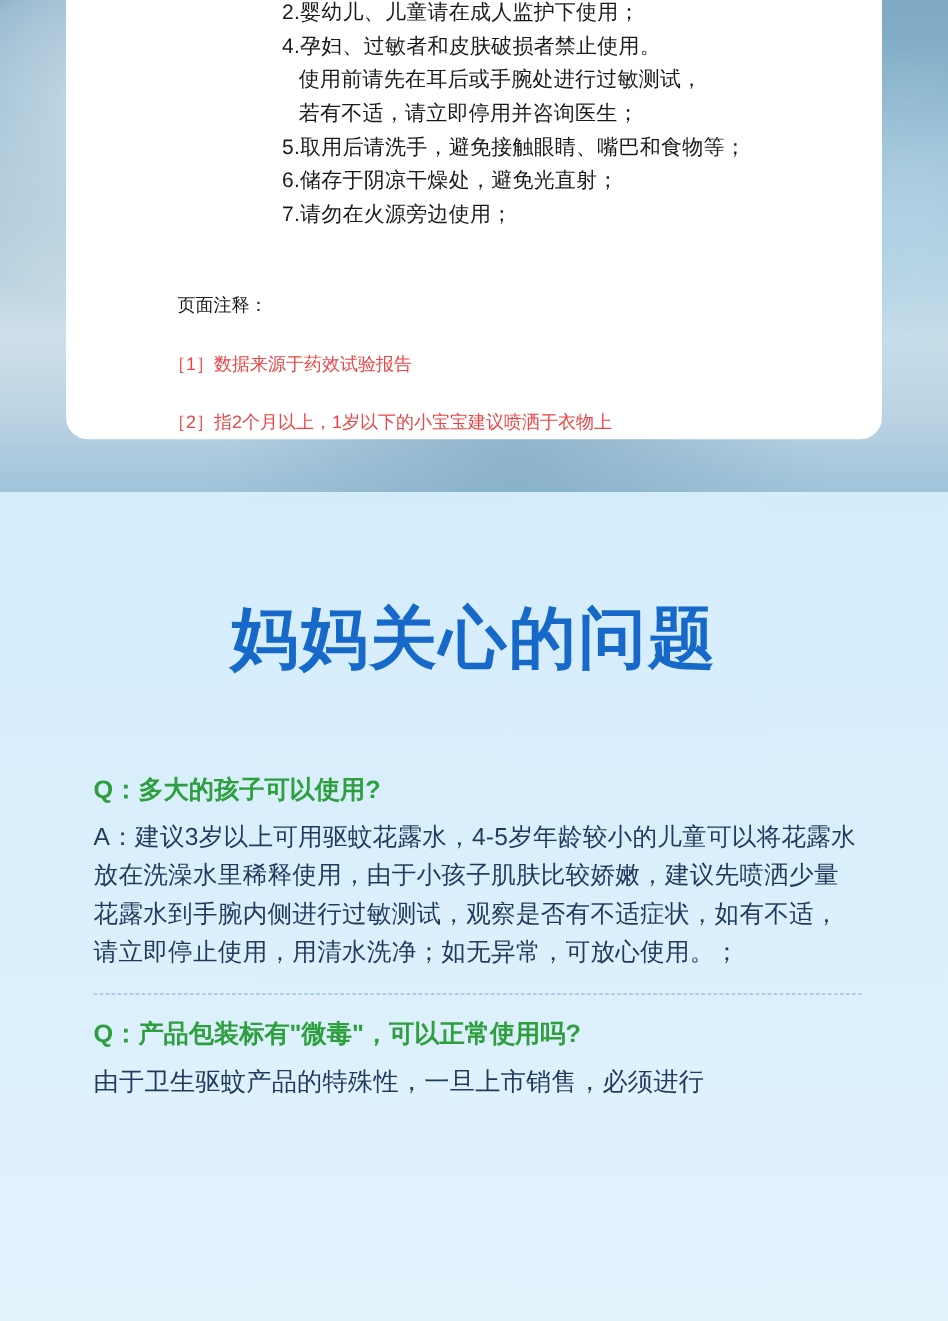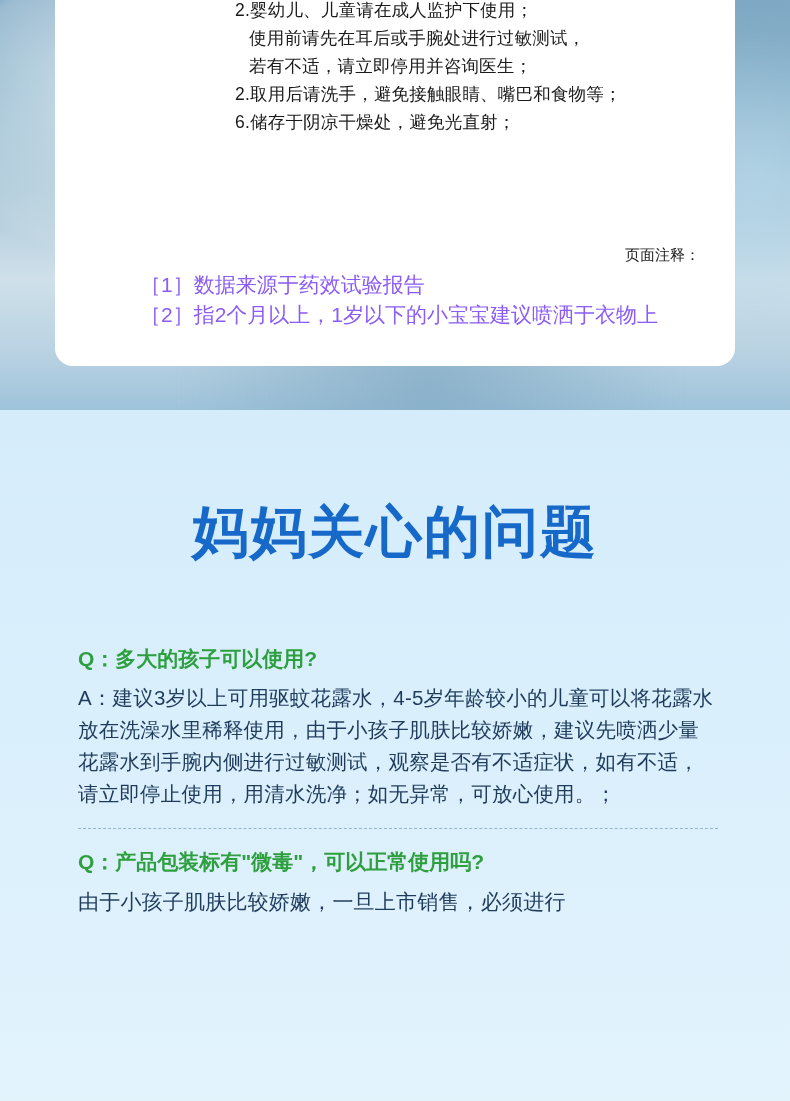--- a/index.html
+++ b/index.html
@@ -95,26 +95,26 @@
     position: absolute;
     left: 85px;
     top: 420px;
     width: 560px;
   }
   .footnote-title {
     color: #1a1a1a;
     font-size: 15px;
     line-height: 30px;
     padding-left: 8px;
-    text-align: right;
   }
   .footnote-item {
-    color: #8b5cf6;
-    font-size: 21px;
+    color: #ef4444;
+    font-size: 15px;
     line-height: 30px;
+    margin-top: 19px;
   }
 
   
   .qa-section {
     position: absolute;
     left: 0;
     top: 410px;
     width: 790px;
     height: 691px;
     background: linear-gradient(180deg, #d5ecfb 0%, #d9effc 40%, #e2f3fc 100%);
@@ -188,24 +188,26 @@
 <div class="page">
 
   <div class="top-section">
     <div class="bg-blur-1"></div>
     <div class="bg-blur-2"></div>
     <div class="bg-blur-3"></div>
 
     <div class="card">
       <div class="notice-list">
         <div class="notice-line">2.婴幼儿、儿童请在成人监护下使用；</div>
+        <div class="notice-line">4.孕妇、过敏者和皮肤破损者禁止使用。</div>
         <div class="notice-line indent">使用前请先在耳后或手腕处进行过敏测试，</div>
         <div class="notice-line indent">若有不适，请立即停用并咨询医生；</div>
-        <div class="notice-line">2.取用后请洗手，避免接触眼睛、嘴巴和食物等；</div>
+        <div class="notice-line">5.取用后请洗手，避免接触眼睛、嘴巴和食物等；</div>
         <div class="notice-line">6.储存于阴凉干燥处，避免光直射；</div>
+        <div class="notice-line">7.请勿在火源旁边使用；</div>
       </div>
 
       <div class="footnotes">
         <div class="footnote-title">页面注释：</div>
         <div class="footnote-item">［1］数据来源于药效试验报告</div>
         <div class="footnote-item">［2］指2个月以上，1岁以下的小宝宝建议喷洒于衣物上</div>
       </div>
     </div>
   </div>
 
@@ -222,19 +224,19 @@
           <span class="a-label">A：</span><span>建议3岁以上可用驱蚊花露水，4-5岁年龄较小的儿童可以将花露水放在洗澡水里稀释使用，由于小孩子肌肤比较娇嫩，建议先喷洒少量花露水到手腕内侧进行过敏测试，观察是否有不适症状，如有不适，请立即停止使用，用清水洗净；如无异常，可放心使用。；</span>
         </div>
       </div>
 
       <hr class="divider">
 
       <div class="qa-block">
         <div class="q-line">
           <span class="q-mark">Q：</span><span class="q-text">产品包装标有"微毒"，可以正常使用吗?</span>
         </div>
-        <div class="a-para last">由于小孩子肌肤比较娇嫩，一旦上市销售，必须进行</div>
+        <div class="a-para last">由于卫生驱蚊产品的特殊性，一旦上市销售，必须进行</div>
       </div>
 
     </div>
   </div>
 
 </div>
 
 </body></html>

